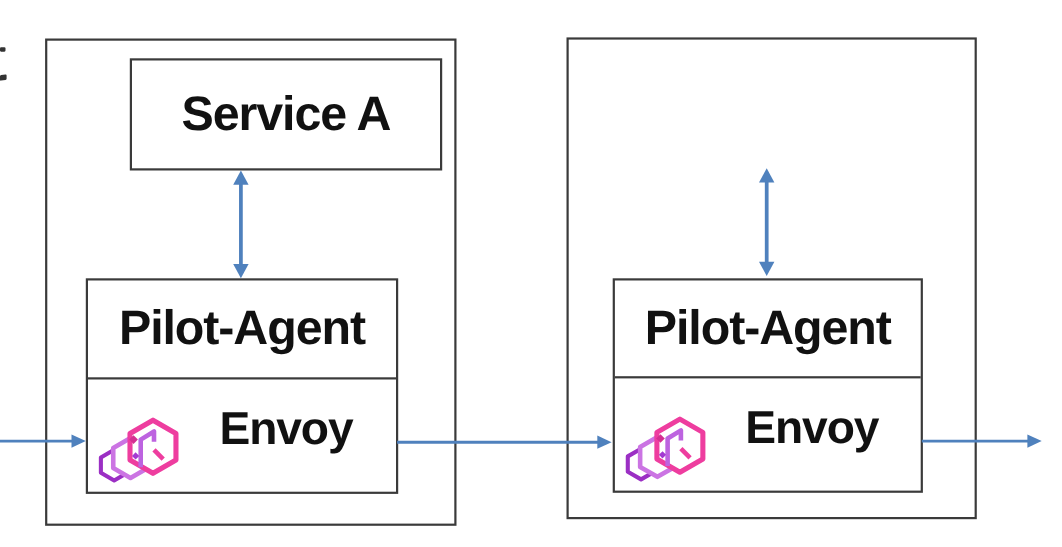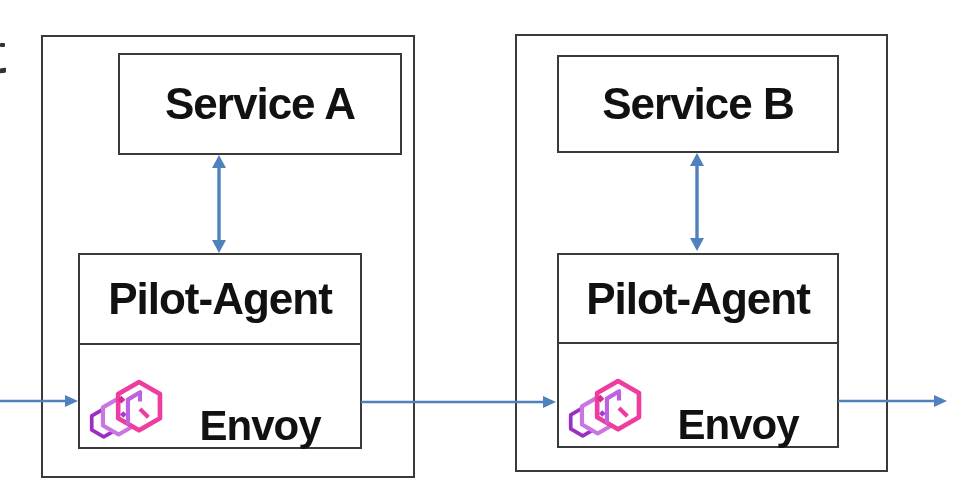--- a/index.html
+++ b/index.html
@@ -16,21 +16,21 @@
   .pod-a{left:41px;top:35px;width:374px;height:443px;}
   .pod-b{left:515px;top:34px;width:373px;height:438px;}
   .service-a{left:78px;top:53px;width:284px;height:102px;margin-left:40px;}
   .service-b{left:557px;top:55px;width:282px;height:98px;}
   .stack{position:absolute;background:#fff;border:2px solid var(--border,#3a3a3a);box-sizing:border-box;display:flex;flex-direction:column;}
   .stack-a{left:78px;top:253px;width:284px;height:196px;}
   .stack-b{left:557px;top:253px;width:282px;height:195px;}
   .pilot{border-bottom:2px solid var(--border,#3a3a3a);display:flex;align-items:center;justify-content:center;}
   .stack-a .pilot{height:96px;}
   .stack-b .pilot{height:94px;}
-  .envoy-row{flex:1;display:flex;align-items:flex-end;margin-top:24px;}
+  .envoy-row{flex:1;display:flex;align-items:flex-start;margin-top:24px;}
   .logo{margin-left:8px;flex:0 0 auto;display:flex;align-items:center;}
   .center{display:flex;align-items:center;justify-content:center;}
   .lbl{font-weight:bold;font-size:44px;letter-spacing:-1px;line-height:1;white-space:nowrap;}
   .envoy-lbl{flex:1;text-align:center;font-size:42px;margin-right:6px;}
   
   .arrows{position:absolute;left:0;top:0;z-index:5;pointer-events:none;}
   .arrows line{stroke:var(--arrow,#4f81bd);}
   .arrows .h{stroke-width:2.6px;}
   .arrows .v{stroke-width:3.4px;}
   .arrows polygon{fill:var(--arrow,#4f81bd);stroke:none;}
@@ -68,23 +68,20 @@
           <path class="innerP" d="M 56,43 L 65,52"></path>
           <rect x="-3" y="-3" width="6" height="6" fill="#d42f92" transform="translate(36,33) rotate(45)"></rect>
           <rect x="-2.5" y="-2.5" width="5" height="5" fill="#a33ad2" transform="translate(38,49) rotate(45)"></rect>
         </svg>
       </span>
       <span class="lbl envoy-lbl">Envoy</span>
     </div>
   </div>
 
   <div class="box pod-b"></div>
-  <div class="box service-b center">
-    <span class="lbl">Service B</span>
-  </div>
   <div class="stack stack-b">
     <div class="pilot">
       <span class="lbl">Pilot-Agent</span>
     </div>
     <div class="envoy-row">
       <span class="logo">
         <svg width="78" height="78" viewBox="0 0 84 84" aria-hidden="true">
           <polygon class="hex hexB" points="17,43 30,50.5 30,65.5 17,73 4,65.5 4,50.5"></polygon>
           <polygon class="hex hexM" points="33,31.5 49.9,41.3 49.9,60.8 33,70.5 16.1,60.8 16.1,41.3"></polygon>
           <polygon class="hex hexF" points="55,14 77.5,27 77.5,53 55,66 32.5,53 32.5,27"></polygon>

